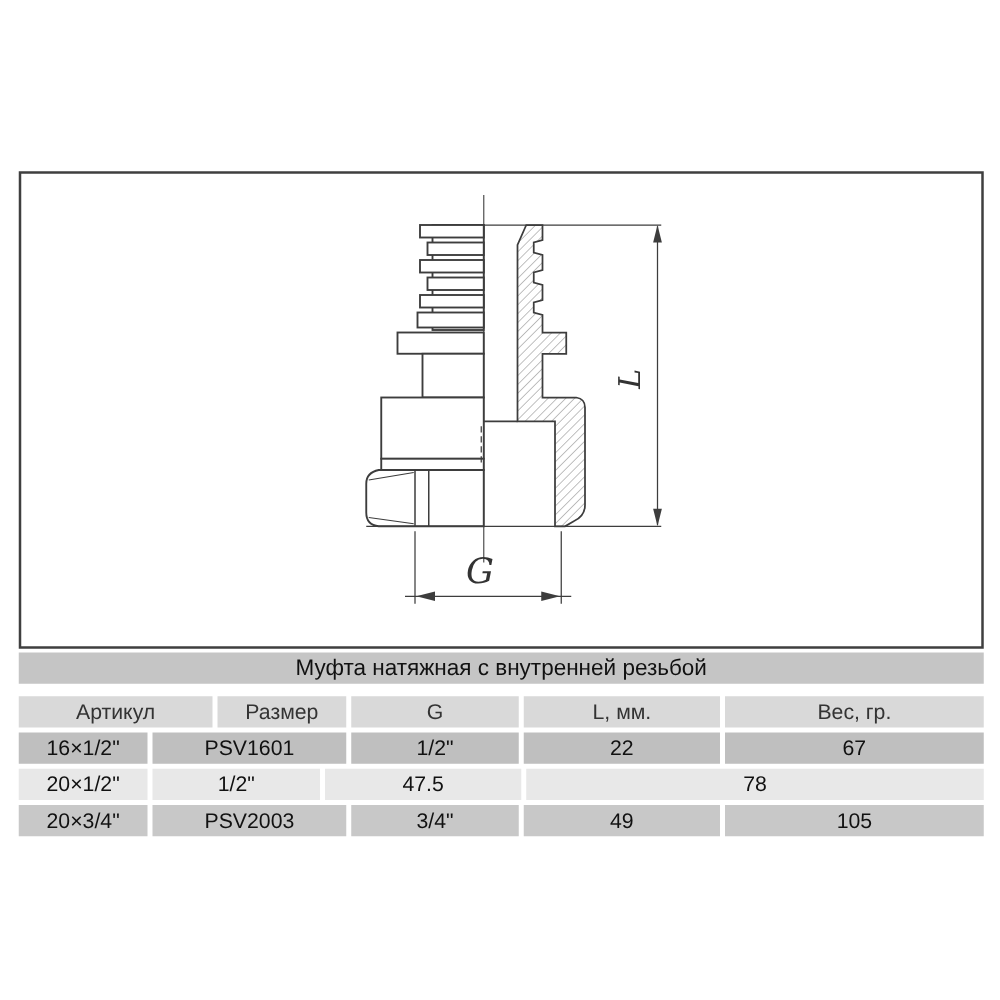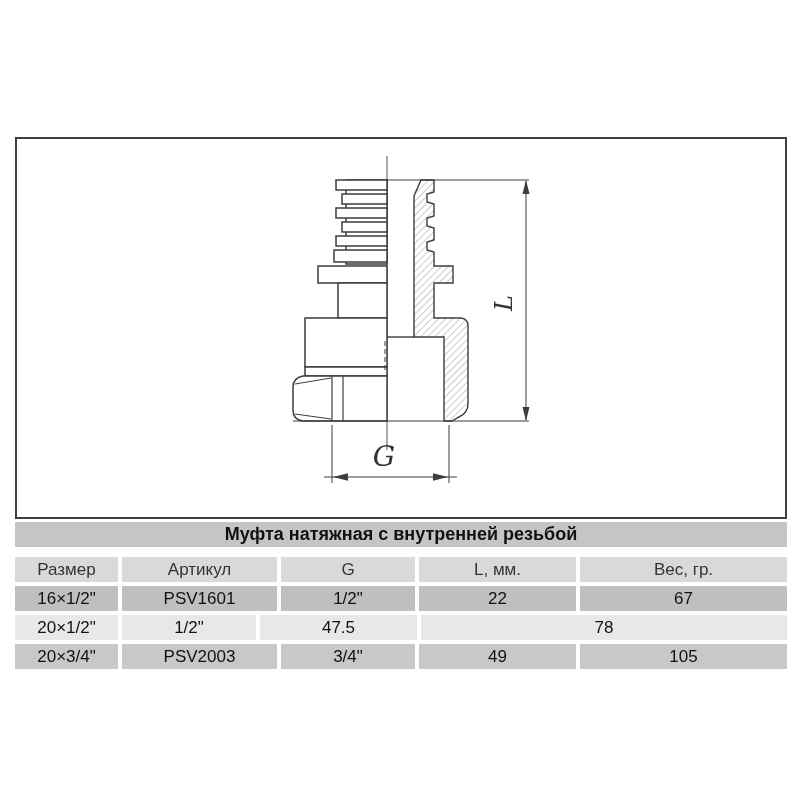--- a/index.html
+++ b/index.html
@@ -9,21 +9,21 @@
     font-family:"Liberation Sans",sans-serif;
     position:relative;overflow:hidden;
   }
   .stage{position:absolute;left:0;top:0;width:800px;height:800px;}
   .drawing-svg{position:absolute;left:0;top:0;}
   .spec-table{position:absolute;left:15px;top:522px;width:772px;}
   .title-bar{
     height:25px;line-height:25px;text-align:center;
     background:var(--title-bar-bg,#c5c5c5);
     color:var(--text,#111);
-    font-size:18px;font-weight:bold;
+    font-size:18px;font-weight:normal;
   }
   .t-row{display:flex;gap:4px;}
   .t-head{margin-top:10px;}
   .t-data{margin-top:4px;}
   .t-cell{
     height:25px;line-height:25px;text-align:center;
     font-size:17px;color:var(--text,#111);
     background:var(--header-bg,#d9d9d9);
     white-space:nowrap;overflow:hidden;
   }
@@ -108,22 +108,22 @@
       <line x1="324" y1="477" x2="457" y2="477"></line>
       <polygon points="333,477 348,473.2 348,480.8" fill="#3d3d3d" stroke="none"></polygon>
       <polygon points="448,477 433,473.2 433,480.8" fill="#3d3d3d" stroke="none"></polygon>
     </g>
     <text class="dim-label" x="384" y="466" text-anchor="middle" font-size="28" fill="#333">G</text>
   </svg>
 
   <div class="spec-table">
     <div class="title-bar">Муфта натяжная с внутренней резьбой</div>
     <div class="t-row t-head" id="thead">
+        <div class="t-cell col-1">Артикул</div>
         <div class="t-cell col-0">Размер</div>
-        <div class="t-cell col-1">Артикул</div>
         <div class="t-cell col-2">G</div>
         <div class="t-cell col-3">L, мм.</div>
         <div class="t-cell col-4">Вес, гр.</div>
       </div>
     <div id="tbody">
         <div class="t-row t-data row-0">
           <div class="t-cell col-0">16×1/2"</div>
           <div class="t-cell col-1">PSV1601</div>
           <div class="t-cell col-2">1/2"</div>
           <div class="t-cell col-3">22</div>

